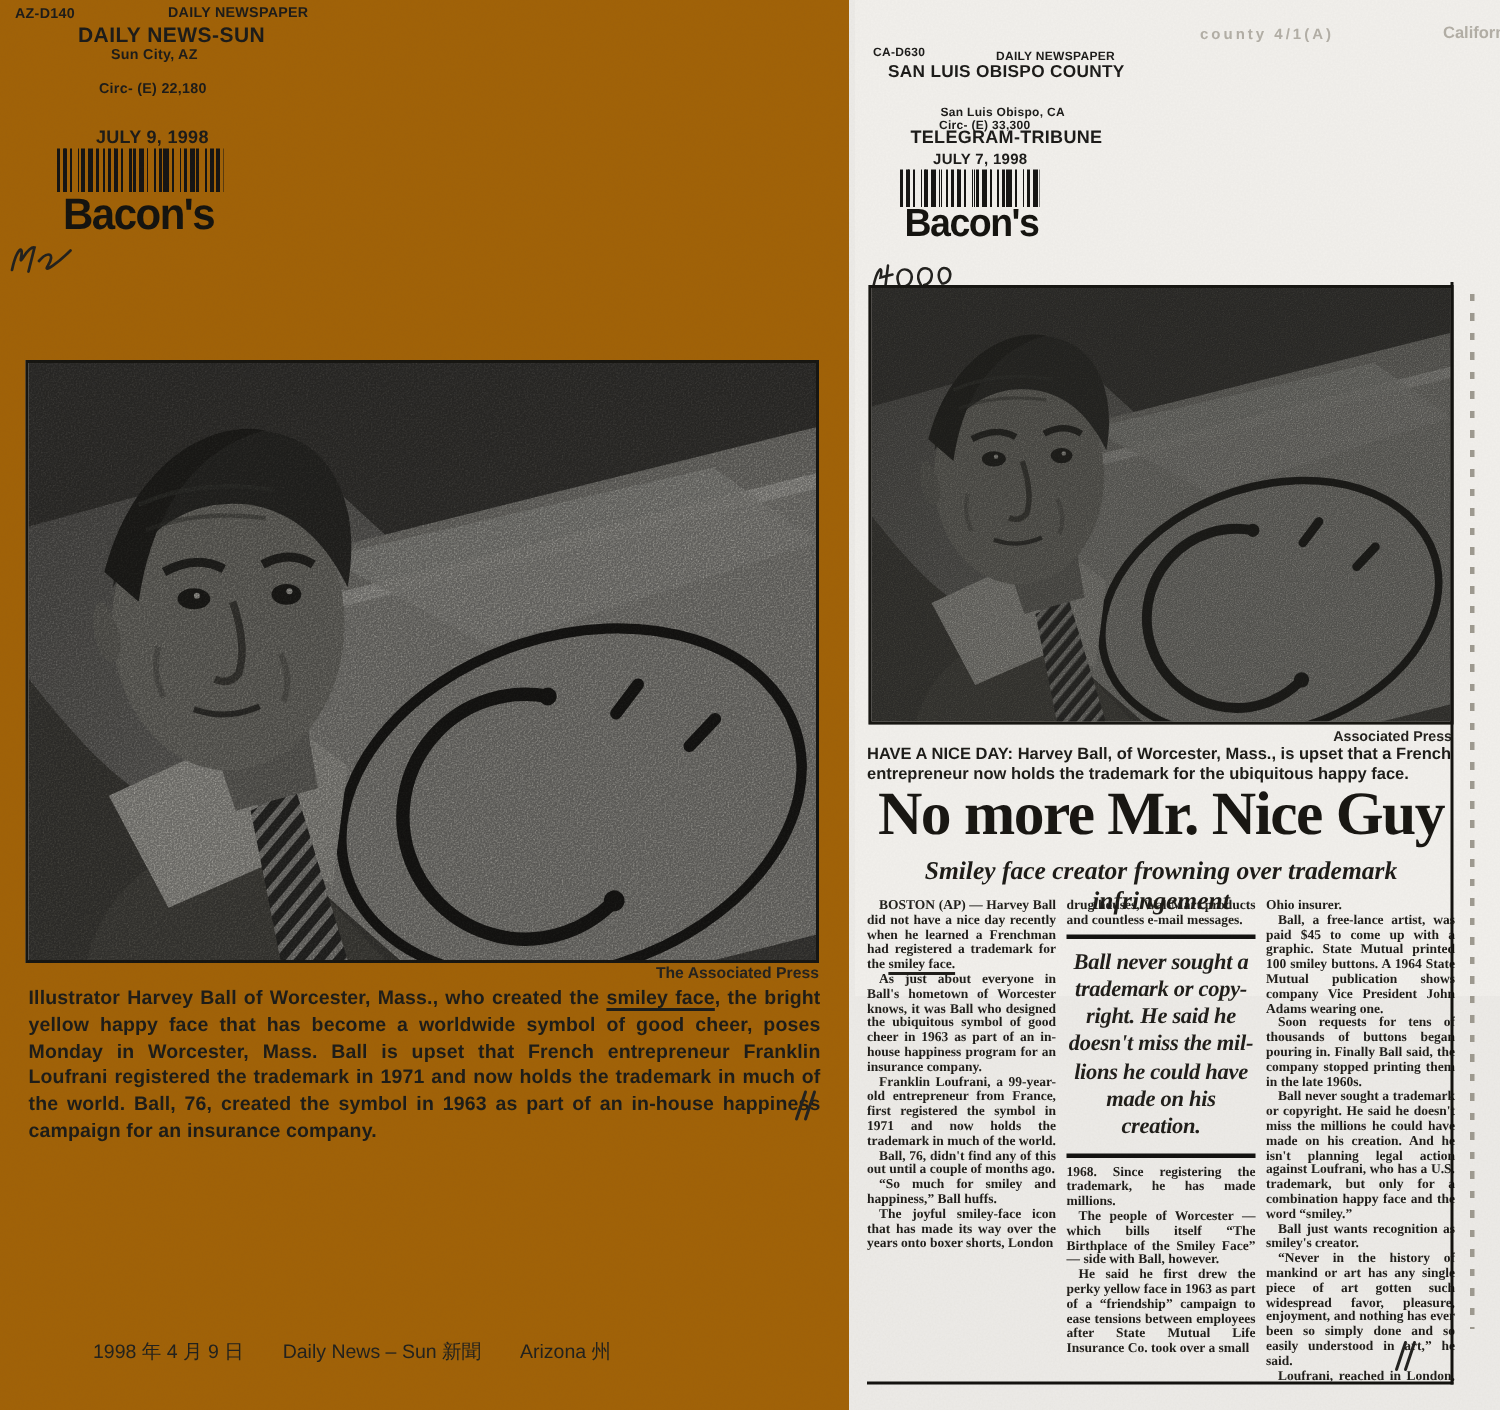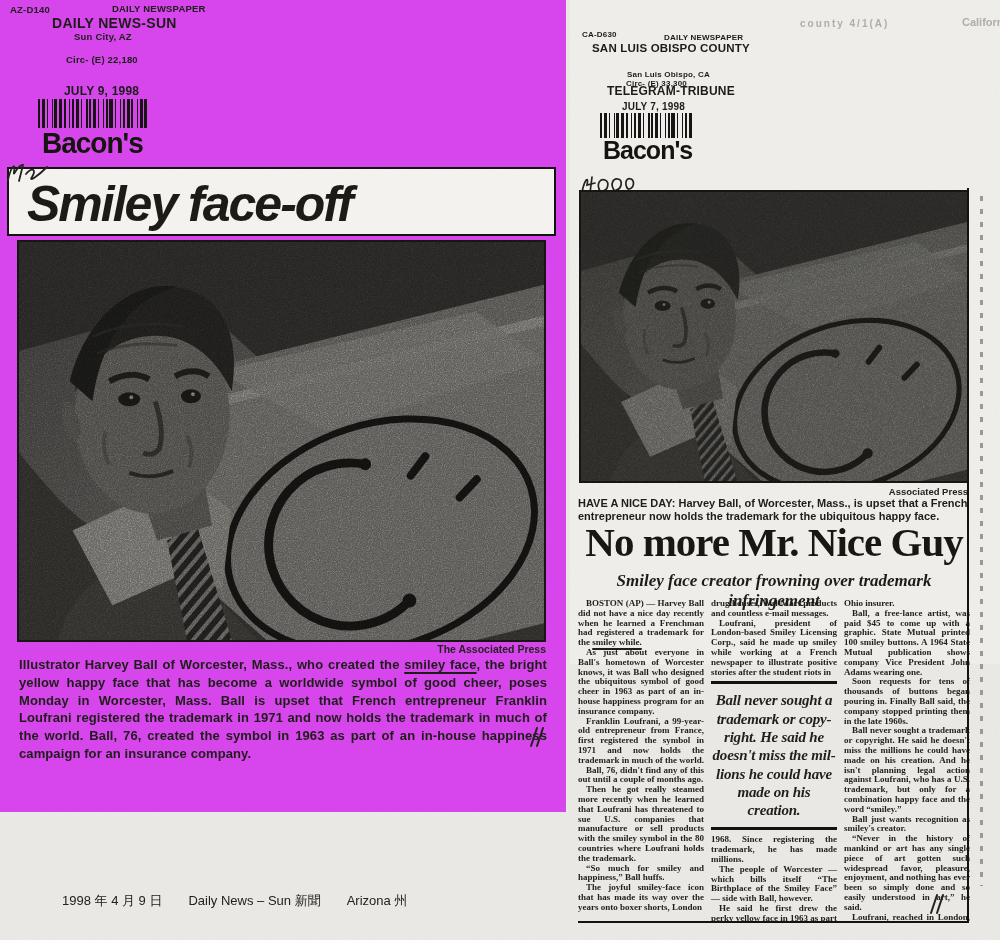--- a/index.html
+++ b/index.html
@@ -21,21 +21,21 @@
   }
   .bacons {
     font-weight:bold; letter-spacing:-1px; color:#14130f;
     transform:scaleY(1.05); transform-origin:left bottom;
   }
   .photo-frame { border:2px solid #161511; background:#8f8d89; overflow:hidden; }
   .credit { font-weight:bold; text-align:right; color:#24221e; }
   .hand-underline { text-decoration:underline; text-decoration-thickness:1.5px; text-underline-offset:3px; }
 
   
-  #left-clip { left:0; top:0; width:566px; height:812px; background:#d946ef; }
+  #left-clip { left:0; top:0; width:566px; height:940px; background:#a16207; }
   #l-code   { left:10px; top:4px;  font-size:9.5px; }
   #l-type   { left:112px; top:3px; font-size:9.5px; }
   #l-paper  { left:52px; top:15px; font-size:14px; letter-spacing:.3px;}
   #l-city   { left:74px; top:31px; font-size:9.5px; }
   #l-circ   { left:66px; top:54px; font-size:9.5px; }
   #l-date   { left:64px; top:84px; font-size:12px; }
   #l-barcode{ left:38px; top:99px; width:111px; height:29px; }
   #l-bacons { left:42px; top:128px; font-size:28px; }
 
   #l-headline-box {
@@ -128,23 +128,20 @@
 
   <div class="abs stamp" id="l-code">AZ-D140</div>
   <div class="abs stamp" id="l-type">DAILY NEWSPAPER</div>
   <div class="abs stamp" id="l-paper">DAILY NEWS-SUN</div>
   <div class="abs stamp" id="l-city">Sun City, AZ</div>
   <div class="abs stamp" id="l-circ">Circ- (E)  22,180</div>
   <div class="abs stamp" id="l-date">JULY 9, 1998</div>
   <div class="abs barcode" id="l-barcode"></div>
   <div class="abs bacons" id="l-bacons">Bacon's</div>
 
-  <div class="abs" id="l-headline-box">
-    <div class="abs" id="l-headline">Smiley face-off</div>
-  </div>
 
   <svg class="abs" id="l-scribble" width="52" height="30">
     <path d="M5,22 C8,8 13,4 11,14 C10,20 15,6 20,7 L16,23 M23,16 C29,9 34,11 29,19 C25,25 36,17 44,9" stroke="#22211e" stroke-width="1.8" fill="none" stroke-linecap="round"></path>
   </svg>
 
   <div class="abs photo-frame" id="l-photo">
     <svg width="525" height="398" viewBox="0 0 530 400" preserveAspectRatio="xMidYMid slice">
       <defs>
         <filter id="grain" x="0" y="0" width="100%" height="100%">
           <feTurbulence type="fractalNoise" baseFrequency="0.9" numOctaves="2" result="n"></feTurbulence>
@@ -258,32 +255,30 @@
   </div>
 
   <div class="abs credit" id="r-credit">Associated Press</div>
   <div class="abs" id="r-caption"><span>HAVE A NICE DAY:</span><span> Harvey Ball, of Worcester, Mass., is upset that a French entrepreneur now holds the trademark for the ubiquitous happy face.</span></div>
 
   <div class="abs" id="r-headline">No more Mr. Nice Guy</div>
   <div class="abs" id="r-subhead">Smiley face creator frowning over trademark infringement</div>
 
   <div class="abs" id="r-columns">
     <div class="col">
-        <p><span>BOSTON (AP) — Harvey Ball did not have a nice day recently when he learned a Frenchman had registered a trademark for the </span><span class="hand-underline">smiley while.</span></p>
+        <p><span>BOSTON (AP) — Harvey Ball did not have a nice day recently when he learned a Frenchman had registered a trademark for the </span><span class="hand-underline">smiley face.</span></p>
         <p>As just about everyone in Ball's hometown of Worcester knows, it was Ball who designed the ubiquitous symbol of good cheer in 1963 as part of an in-house happiness program for an insurance company.</p>
         <p>Franklin Loufrani, a 99-year-old entrepreneur from France, first registered the symbol in 1971 and now holds the trademark in much of the world.</p>
         <p>Ball, 76, didn't find any of this out until a couple of months ago.</p>
-        <p>Then he got really steamed more recently when he learned that Loufrani has threatened to sue U.S. companies that manufacture or sell products with the smiley symbol in the 80 countries where Loufrani holds the trademark.</p>
         <p>“So much for smiley and happiness,” Ball huffs.</p>
         <p>The joyful smiley-face icon that has made its way over the years onto boxer shorts, London</p>
       </div>
     <div class="col">
       <div>
           <p class="noindent">drug houses, Wal-Mart products and countless e-mail messages.</p>
-          <p>Loufrani, president of London-based Smiley Licensing Corp., said he made up smiley while working at a French newspaper to illustrate positive stories after the student riots in</p>
         </div>
       <div id="r-pullquote">
           <div>Ball never sought a</div>
           <div>trademark or copy-</div>
           <div>right. He said he</div>
           <div>doesn't miss the mil-</div>
           <div>lions he could have</div>
           <div>made on his creation.</div>
         </div>
       <div>

